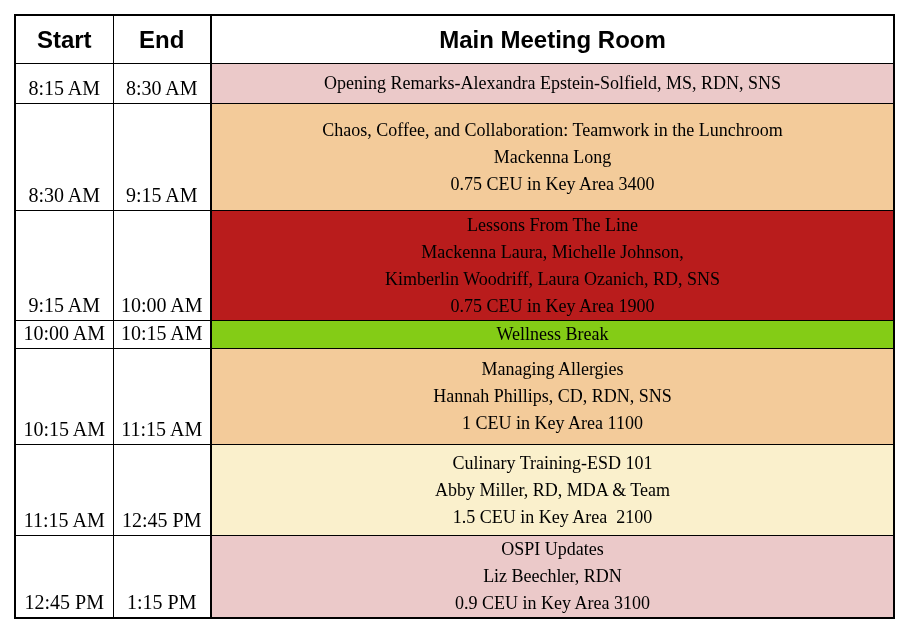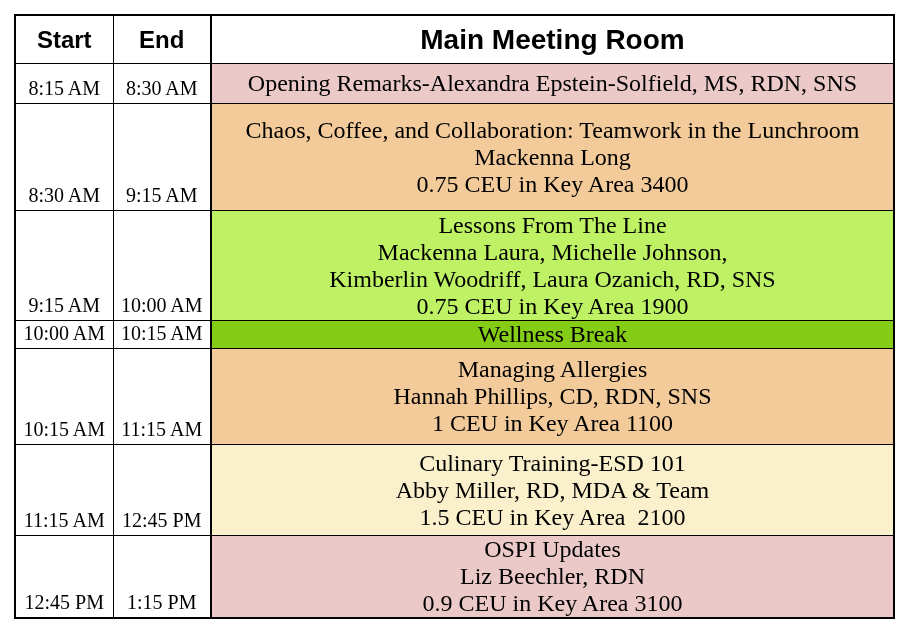--- a/index.html
+++ b/index.html
@@ -31,34 +31,34 @@
   th.hdr {
     font-family: "Liberation Sans", "DejaVu Sans", sans-serif;
     font-weight: bold;
     font-size: 24px;
     text-align: center;
     vertical-align: middle;
     height: 47px;
     background: #ffffff;
   }
   th.hdr-main {
-    font-size: 28px;
+    font-size: 24px;
     border-left: 2px solid #000;
   }
   td.time {
     vertical-align: bottom;
     text-align: center;
     font-size: 20px;
     background: #ffffff;
     padding-bottom: 3px;
   }
   td.session {
     vertical-align: middle;
     text-align: center;
-    font-size: 24px;
+    font-size: 18px;
     line-height: 27px;
     border-left: 2px solid #000;
   }
   td.session .line {
     white-space: pre-wrap;
   }
 </style>
 </head>
 <body>
 
@@ -91,21 +91,21 @@
     <td class="session" style="background: rgb(243, 203, 154);">
           <div class="line">Chaos, Coffee, and Collaboration: Teamwork in the Lunchroom</div>
           <div class="line">Mackenna Long</div>
           <div class="line">0.75 CEU in Key Area 3400</div>
         </td>
   </tr>
 
   <tr style="height: 110px;">
     <td class="time">9:15 AM</td>
     <td class="time">10:00 AM</td>
-    <td class="session" style="background: #bef264;">
+    <td class="session" style="background: #b91c1c;">
           <div class="line">Lessons From The Line</div>
           <div class="line">Mackenna Laura, Michelle Johnson,</div>
           <div class="line">Kimberlin Woodriff, Laura Ozanich, RD, SNS</div>
           <div class="line">0.75 CEU in Key Area 1900</div>
         </td>
   </tr>
 
   <tr style="height: 28px;">
     <td class="time">10:00 AM</td>
     <td class="time">10:15 AM</td>

